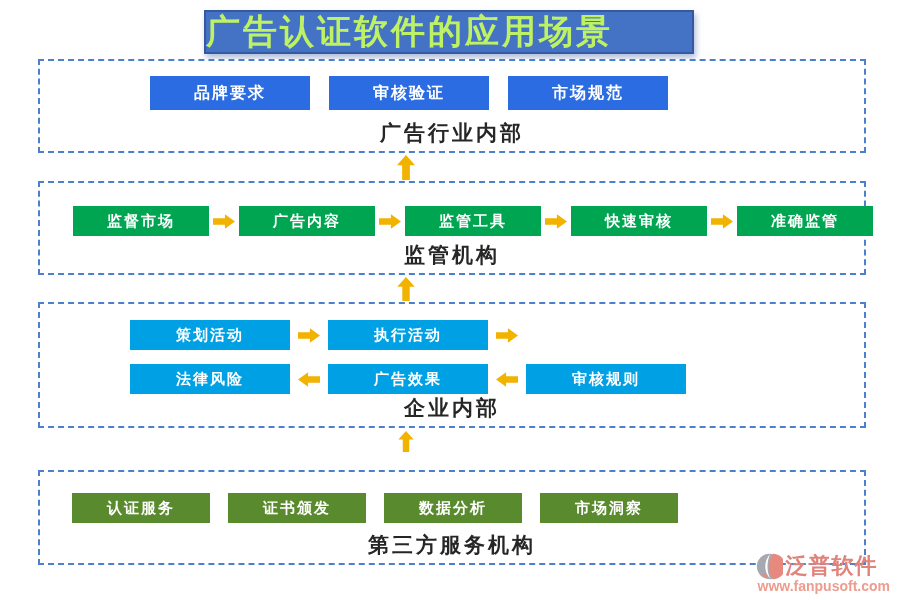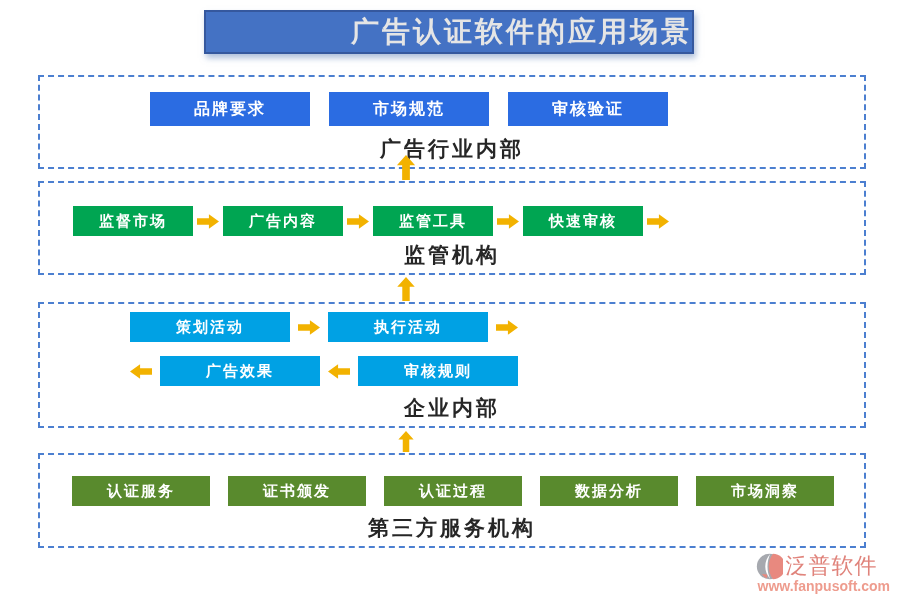--- a/index.html
+++ b/index.html
@@ -3,41 +3,41 @@
 <meta charset="utf-8">
 <style>
   html,body{margin:0;padding:0;background:#ffffff;}
   .canvas{position:relative;width:900px;height:600px;background:#ffffff;overflow:hidden;
           font-family:"Liberation Sans",sans-serif;}
 
   
   .title{position:absolute;left:204px;top:10px;width:486px;height:40px;
          background:var(--title_blue);border:2px solid var(--title_border);
          box-shadow:2px 4px 6px rgba(110,140,190,.55);
-         color:#e5e5e5;font-family:"Liberation Serif",serif;font-weight:bold;
-         font-size:28px;line-height:40px;text-align:right;letter-spacing:3px;}
+         color:#bef264;font-family:"Liberation Serif",serif;font-weight:bold;
+         font-size:34px;line-height:40px;text-align:left;letter-spacing:3px;}
 
   
   .section{position:absolute;left:38px;width:824px;border:2px dashed var(--box_border);background:#fff;}
-  .s1{top:75px;height:90px;}
+  .s1{top:59px;height:90px;}
   .s2{top:181px;height:90px;}
   .s3{top:302px;height:122px;}
-  .s4{top:453px;height:91px;}
+  .s4{top:470px;height:91px;}
 
   .row{display:flex;align-items:center;}
   .r1{margin-top:15px;padding-left:110px;gap:19px;}
   .r2{margin-top:23px;padding-left:33px;gap:4px;}
-  .r3a{margin-top:8px;padding-left:90px;gap:8px;}
+  .r3a{margin-top:16px;padding-left:90px;gap:8px;}
   .r3b{margin-top:14px;padding-left:90px;gap:8px;}
   .r4{margin-top:21px;padding-left:32px;gap:18px;}
 
   .btn{color:#fff;font-weight:bold;font-size:15px;letter-spacing:2px;
        display:flex;align-items:center;justify-content:center;flex:0 0 auto;}
   .s1 .btn{width:160px;height:34px;font-size:16px;}
-  .s2 .btn{width:120px;height:30px;}
+  .s2 .btn{width:136px;height:30px;}
   .s3 .btn{width:160px;height:30px;}
   .s4 .btn{width:138px;height:30px;}
   .blue {background:var(--node_blue);}
   .green{background:var(--node_green);}
   .cyan {background:var(--node_cyan);}
   .olive{background:var(--node_olive);}
 
   .sec-label{position:absolute;left:0;right:0;bottom:4px;text-align:center;
              font-family:"Liberation Serif",serif;font-weight:bold;font-size:21px;
              color:var(--label_dark);letter-spacing:3px;}
@@ -47,37 +47,37 @@
   .up-arrow{position:absolute;left:395px;width:22px;}
   .ua1{top:155px;height:25px;}
   .ua2{top:277px;height:24px;}
   .ua3{top:431px;height:21px;}
   .gold{fill:var(--arrow_gold);}
 
   
   .footer{position:absolute;right:10px;bottom:6px;}
   .footer-top{display:flex;align-items:center;gap:3px;}
   .logo-icon{width:27px;height:27px;}
-  .brand{font-family:"Liberation Serif",serif;font-weight:normal;font-size:22px;
+  .brand{font-family:"Liberation Serif",serif;font-weight:bold;font-size:22px;
          color:var(--brand_salmon);letter-spacing:1px;}
   .url{font-size:14px;font-weight:bold;color:var(--brand_url);margin-top:-3px;padding-left:2px;
        font-family:"Liberation Sans",sans-serif;}
 </style>
 </head>
 <body>
 
 <div class="canvas">
 
   <div class="title">广告认证软件的应用场景</div>
 
   <div class="section s1">
     <div class="row r1">
       <div class="btn blue">品牌要求</div>
+      <div class="btn blue">审核验证</div>
       <div class="btn blue">市场规范</div>
-      <div class="btn blue">审核验证</div>
     </div>
     <div class="sec-label">广告行业内部</div>
   </div>
 
   <svg class="up-arrow ua1" viewBox="0 0 16 22">
       <path class="gold" d="M4.6 22 V9 H0 L8 0 L16 9 H11.4 V22 Z"></path>
     </svg>
 
   <div class="section s2">
     <div class="row r2">
@@ -90,61 +90,62 @@
           <path class="gold" d="M0 4.5 H13 V0 L24 8 L13 16 V11.5 H0 Z"></path>
         </svg>
       <div class="btn green">监管工具</div>
       <svg class="h-arrow" viewBox="0 0 24 16">
           <path class="gold" d="M0 4.5 H13 V0 L24 8 L13 16 V11.5 H0 Z"></path>
         </svg>
       <div class="btn green">快速审核</div>
       <svg class="h-arrow" viewBox="0 0 24 16">
           <path class="gold" d="M0 4.5 H13 V0 L24 8 L13 16 V11.5 H0 Z"></path>
         </svg>
+      <div class="btn green">准确监管</div>
     </div>
     <div class="sec-label">监管机构</div>
   </div>
 
   <svg class="up-arrow ua2" viewBox="0 0 16 22">
       <path class="gold" d="M4.6 22 V9 H0 L8 0 L16 9 H11.4 V22 Z"></path>
     </svg>
 
   <div class="section s3">
     <div class="row r3a">
       <div class="btn cyan">策划活动</div>
       <svg class="h-arrow" viewBox="0 0 24 16">
           <path class="gold" d="M0 4.5 H13 V0 L24 8 L13 16 V11.5 H0 Z"></path>
         </svg>
       <div class="btn cyan">执行活动</div>
       <svg class="h-arrow" viewBox="0 0 24 16">
           <path class="gold" d="M0 4.5 H13 V0 L24 8 L13 16 V11.5 H0 Z"></path>
         </svg>
     </div>
     <div class="row r3b">
+      <div class="btn cyan">法律风险</div>
       <svg class="h-arrow flip" viewBox="0 0 24 16">
           <path class="gold" d="M0 4.5 H13 V0 L24 8 L13 16 V11.5 H0 Z"></path>
         </svg>
       <div class="btn cyan">广告效果</div>
       <svg class="h-arrow flip" viewBox="0 0 24 16">
           <path class="gold" d="M0 4.5 H13 V0 L24 8 L13 16 V11.5 H0 Z"></path>
         </svg>
       <div class="btn cyan">审核规则</div>
     </div>
     <div class="sec-label">企业内部</div>
   </div>
 
   <svg class="up-arrow ua3" viewBox="0 0 16 22">
       <path class="gold" d="M4.6 22 V9 H0 L8 0 L16 9 H11.4 V22 Z"></path>
     </svg>
 
   <div class="section s4">
     <div class="row r4">
       <div class="btn olive">认证服务</div>
       <div class="btn olive">证书颁发</div>
-      <div class="btn olive">认证过程</div>
       <div class="btn olive">数据分析</div>
       <div class="btn olive">市场洞察</div>
     </div>
     <div class="sec-label">第三方服务机构</div>
   </div>
 
   <div class="footer">
     <div class="footer-top">
       <svg class="logo-icon" viewBox="0 0 32 32">
         <circle cx="16" cy="16" r="15" fill="#a6a9af"></circle>

